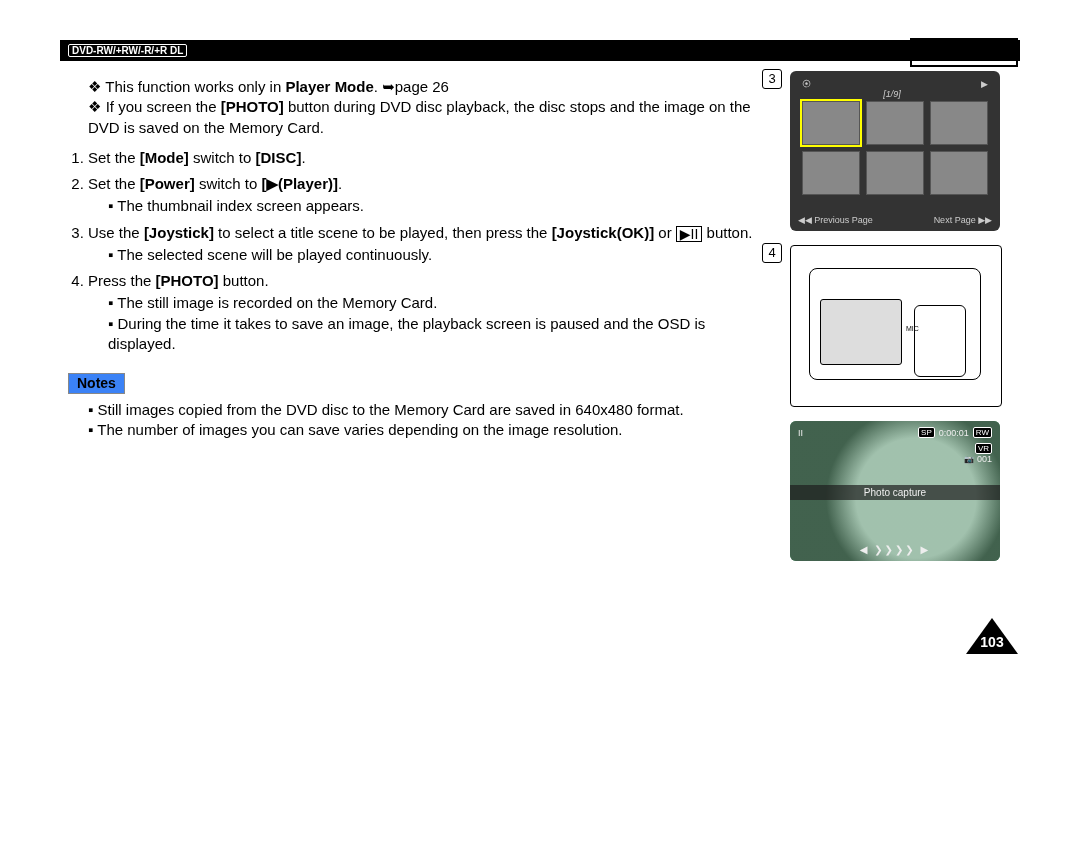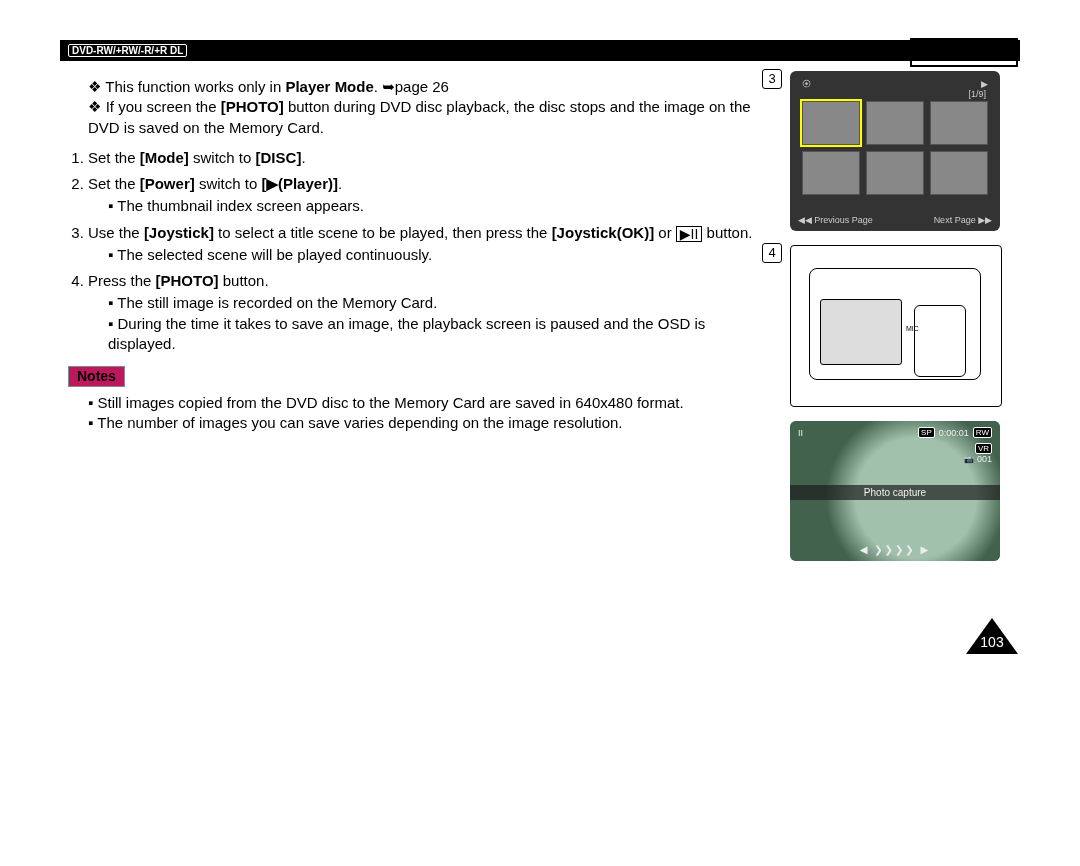--- a/index.html
+++ b/index.html
@@ -88,43 +88,43 @@
     list-style: none;
     padding-left: 20px;
     margin: 2px 0 4px 0;
   }
   ul.square > li::before {
     content: "▪ ";
   }
   .notes-label {
     display: inline-block;
     border: 1px solid #888;
-    background: #be185d;
+    background: #3b82f6;
     padding: 0 8px;
     font-weight: bold;
     font-size: 14px;
-    margin: 6px 0 4px 8px;
+    margin: 13px 0 4px 8px;
   }
   .page-num {
     position: absolute;
     right: 62px;
     bottom: 30px;
     width: 0;
     height: 0;
     border-left: 26px solid transparent;
     border-right: 26px solid transparent;
     border-bottom: 36px solid #000;
   }
   .page-num-text {
     position: absolute;
     right: 70px;
     bottom: 34px;
     color: #fff;
     font-size: 14px;
-    font-weight: normal;
+    font-weight: bold;
     text-align: center;
     width: 36px;
   }
   
   .fig-box {
     position: relative;
     margin-bottom: 14px;
   }
   .fig-num {
     position: absolute;
@@ -327,21 +327,21 @@
 
     <div class="fig-col">
 
       <div class="fig-box">
         <div class="fig-num">3</div>
         <div class="screen3">
           <div class="top-icons">
             <span>⦿</span>
             <span>▶</span>
           </div>
-          <div style="text-align:right; padding-right:6px; margin-top:-4px;">[1/9]</div>
+          <div style="text-align:center; padding-right:6px; margin-top:-4px;font-style:italic;">[1/9]</div>
           <div class="thumb-grid">
             <div class="thumb sel"></div>
             <div class="thumb"></div>
             <div class="thumb"></div>
             <div class="thumb"></div>
             <div class="thumb"></div>
             <div class="thumb"></div>
           </div>
           <div class="nav-row">
             <span>◀◀ Previous Page</span>

